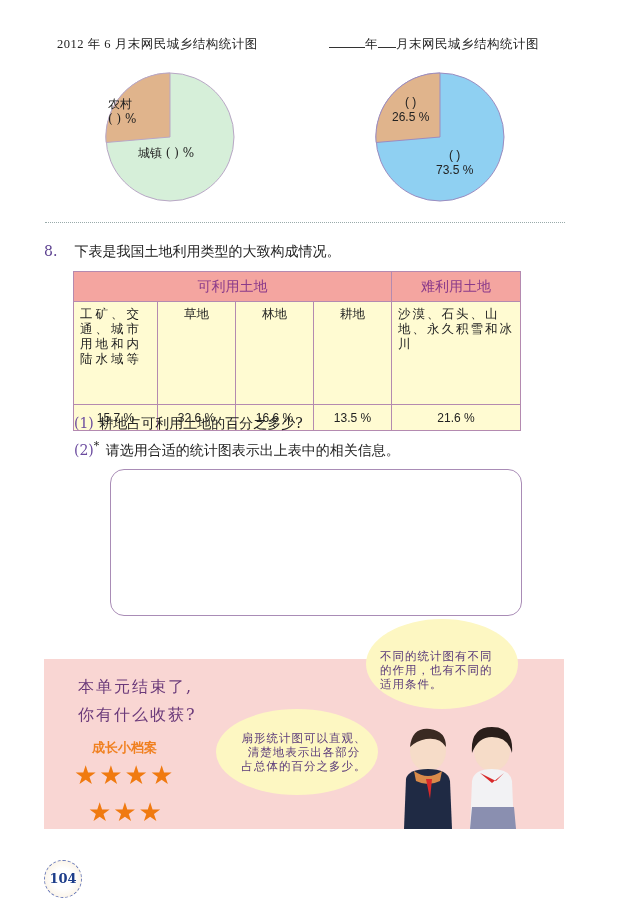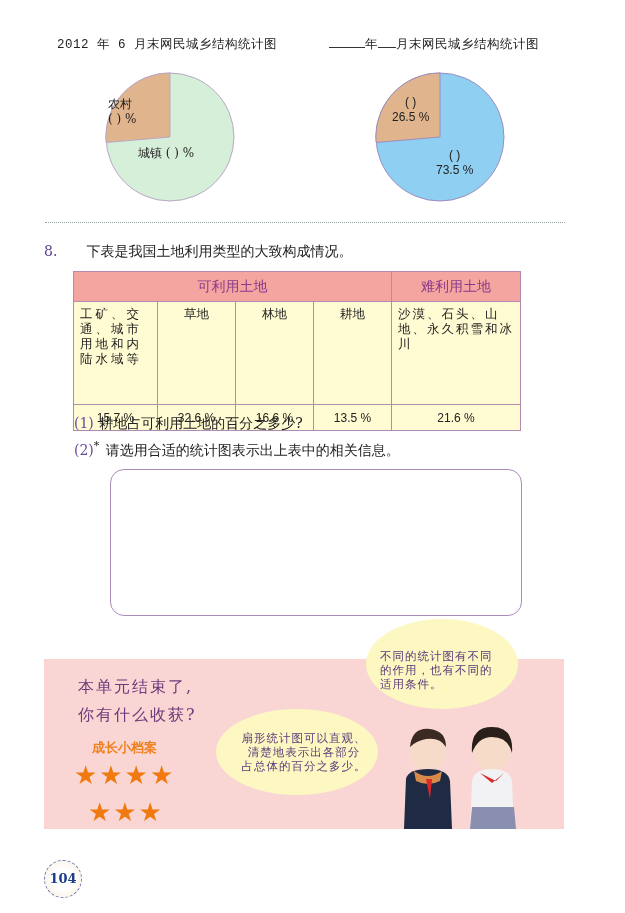--- a/index.html
+++ b/index.html
@@ -1,21 +1,21 @@
 <!DOCTYPE html>
 <html><head>
 <meta charset="utf-8">
 <style>
   * { box-sizing: border-box; margin: 0; padding: 0; }
   body {
     width: 625px; height: 913px; background: #ffffff; position: relative; overflow: hidden;
     font-family: "DejaVu Serif", "Liberation Serif", serif; color: #222;
   }
   .abs { position: absolute; }
-  .chart-title { font-family: Liberation Mono, monospace; font-size: 12.5px; color: #222; white-space: nowrap; letter-spacing: 0.5px; }
+  .chart-title { font-family: Liberation Serif, serif; font-size: 12.5px; color: #222; white-space: nowrap; letter-spacing: 0.5px; }
   .blank { display: inline-block; border-bottom: 1px solid #333; vertical-align: baseline; height: 1px; }
   .pie-label { position: absolute; font-size: 12px; color: #222; line-height: 15px; text-align: center; white-space: nowrap; }
   .pie-label.sans { font-family: "Liberation Sans", "DejaVu Sans", sans-serif; font-size: 12px; }
   .dotted { position: absolute; left: 45px; width: 520px; top: 222px; border-top: 1px dotted #9aa; }
   .qnum { color: #5a3e8e; font-size: 14px; }
   .qtext { font-size: 14px; color: #222; }
   table.land { position: absolute; left: 73px; top: 271px; width: 448px; border-collapse: collapse; font-size: 12.5px; padding-left: 28px; }
   table.land td { border: 1px solid #b48ab0; vertical-align: top; }
   td.head { background: #f4a5a0; color: #8a3a8a; text-align: center; height: 30px; vertical-align: middle !important; font-size: 14px; }
   td.cat { background: #fffbd2; height: 103px; padding: 4px 6px; line-height: 15px; font-size: 12.5px; }
@@ -62,21 +62,21 @@
 </div>
 <div class="pie-label sans" style="left:436px; top:148px;">
   <div>(    )</div>
   <div>73.5 %</div>
 </div>
 
 <div class="dotted"></div>
 
 <div class="abs" style="left:44px; top:241px; white-space:nowrap;">
   <span class="qnum">8.</span>
-  <span class="qtext" style="margin-left:24px;">下表是我国土地利用类型的大致构成情况。</span>
+  <span class="qtext" style="margin-left:12px;">下表是我国土地利用类型的大致构成情况。</span>
 </div>
 
 <table class="land">
   <tbody>
       <tr>
     <td class="head" colspan="4">可利用土地</td>
     <td class="head">难利用土地</td>
   </tr>
   <tr>
     <td class="cat" style="width:84px; letter-spacing:3px;">工矿、交通、城市用地和内陆水域等</td>

